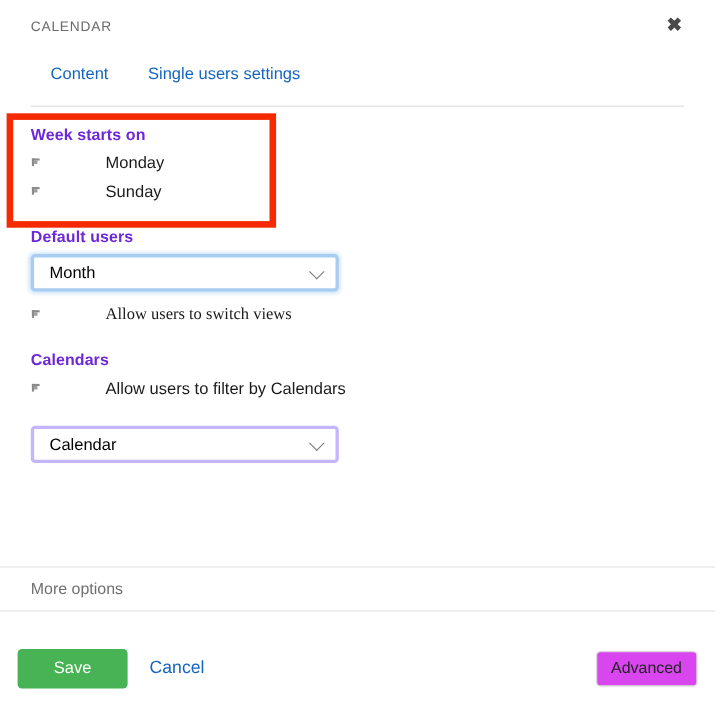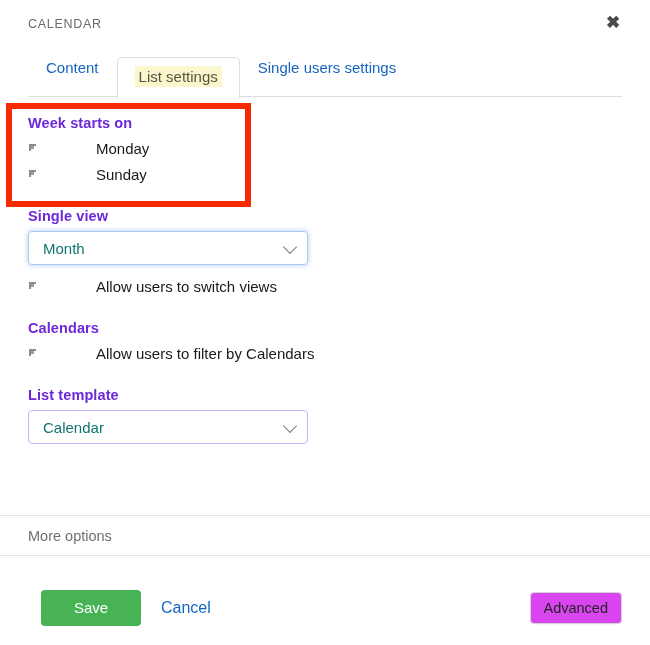--- a/index.html
+++ b/index.html
@@ -147,28 +147,28 @@
     line-height: 1.3;
     cursor: pointer;
   }
 
   
   .select-box {
     position: relative;
     width: 280px;
     height: 34px;
     box-sizing: border-box;
-    border: 1px solid #c4b5fd;
+    border: 3px solid #c4b5fd;
     border-radius: 4px;
     background: #ffffff;
     display: flex;
     align-items: center;
     padding: 0 30px 0 14px;
     font-size: 15px;
-    color: #0f766e;
+    color: #000000;
     cursor: pointer;
   }
   .select-box.focused {
     border-color: #a9cdf0;
     box-shadow: 0 0 4px 1px rgba(120,180,235,0.45);
   }
   .chevron-down-icon {
     position: absolute;
     right: 12px;
     top: 50%;
@@ -208,27 +208,27 @@
     padding: 0 28px;
     box-sizing: border-box;
   }
   .more-options-label {
     font-size: 14.5px;
     color: #6f6f6f;
     cursor: pointer;
   }
   .action-bar {
     position: absolute;
-    left: 13px;
+    left: 0;
     right: 0;
     top: 570px;
     height: 75px;
     display: flex;
     align-items: center;
-    padding: 0 28px;
+    padding: 0 16px;
     box-sizing: border-box;
     justify-content: space-between;
   }
   .save-button {
     background: #47b354;
     color: #ffffff;
     border: none;
     border-radius: 4px;
     width: 100px;
     height: 36px;
@@ -263,64 +263,60 @@
 
 <div class="dialog-header">
   <span class="dialog-title">CALENDAR</span>
   <span class="close-icon">✖</span>
 </div>
 
 <div class="tab-bar">
   <div class="tab">
     <span class="tab-label">Content</span>
   </div>
-  <div class="tab active">
-    <span class="tab-label">List settings</span>
-  </div>
   <div class="tab">
     <span class="tab-label">Single users settings</span>
   </div>
 </div>
 
 <div class="dialog-body">
 
   <div class="field-group">
     <div class="field-label">Week starts on</div>
     <div class="radio-row">
       <span class="radio-glyph"></span>
       <span class="opt-text">Monday</span>
     </div>
     <div class="radio-row">
       <span class="radio-glyph"></span>
       <span class="opt-text">Sunday</span>
     </div>
   </div>
 
   <div class="field-group">
-    <div class="field-label">Single view</div>
+    <div class="field-label">Default users</div>
     <div class="select-box focused">
       <span>Month</span>
       <span class="chevron-down-icon"></span>
     </div>
-    <div class="check-row" style="margin-top:11px;">
+    <div class="check-row" style="margin-top:11px;font-family:Liberation Serif, serif;">
       <span class="check-glyph"></span>
       <span class="opt-text">Allow users to switch views</span>
     </div>
   </div>
 
   <div class="field-group">
     <div class="field-label">Calendars</div>
     <div class="check-row">
       <span class="check-glyph"></span>
       <span class="opt-text">Allow users to filter by Calendars</span>
     </div>
   </div>
 
   <div class="field-group">
-    <div class="field-label">List template</div>
     <div class="select-box">
       <span>Calendar</span>
       <span class="chevron-down-icon"></span>
     </div>
   </div>
 
 </div>
 
 <div class="annotation-box"></div>
 

